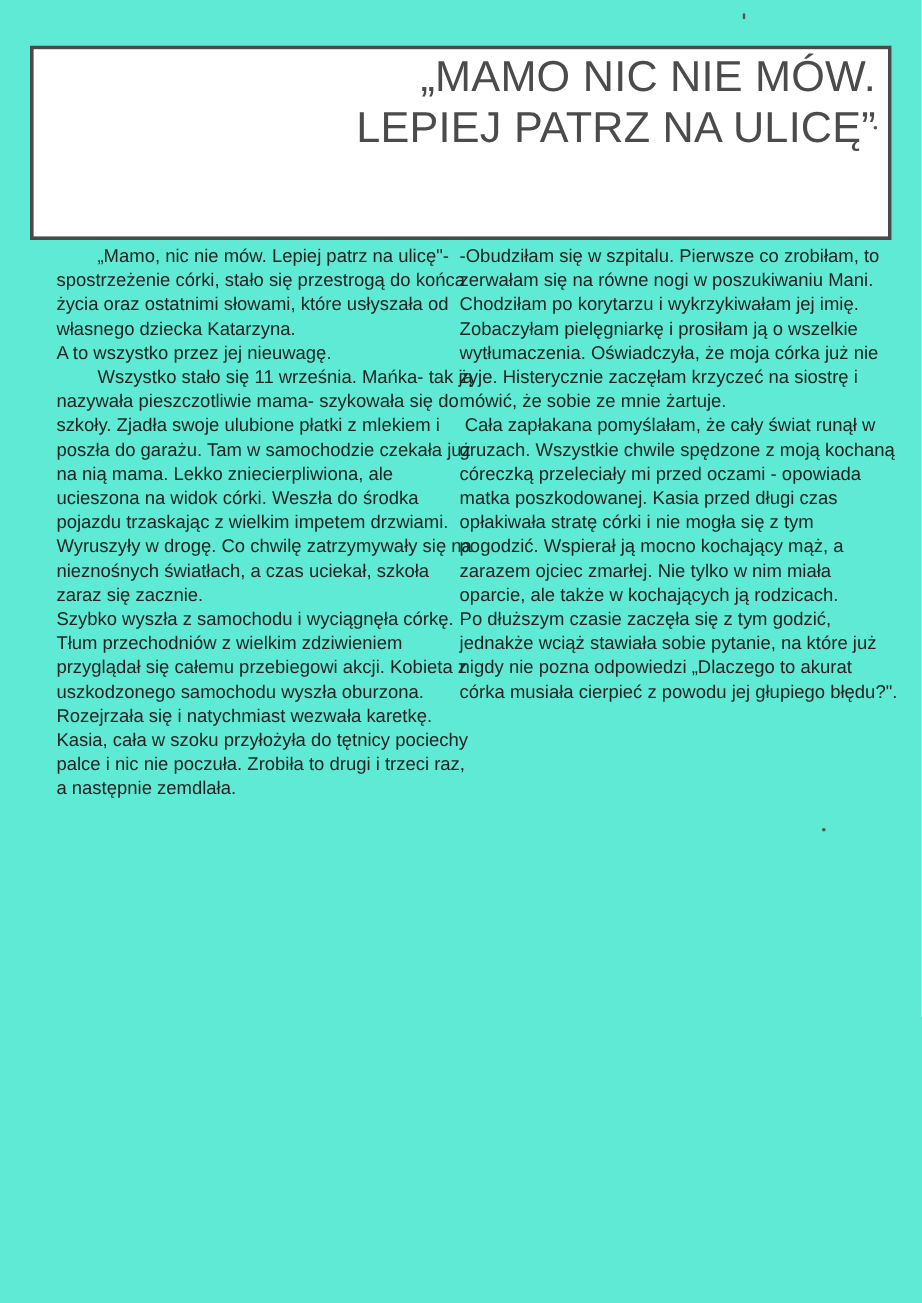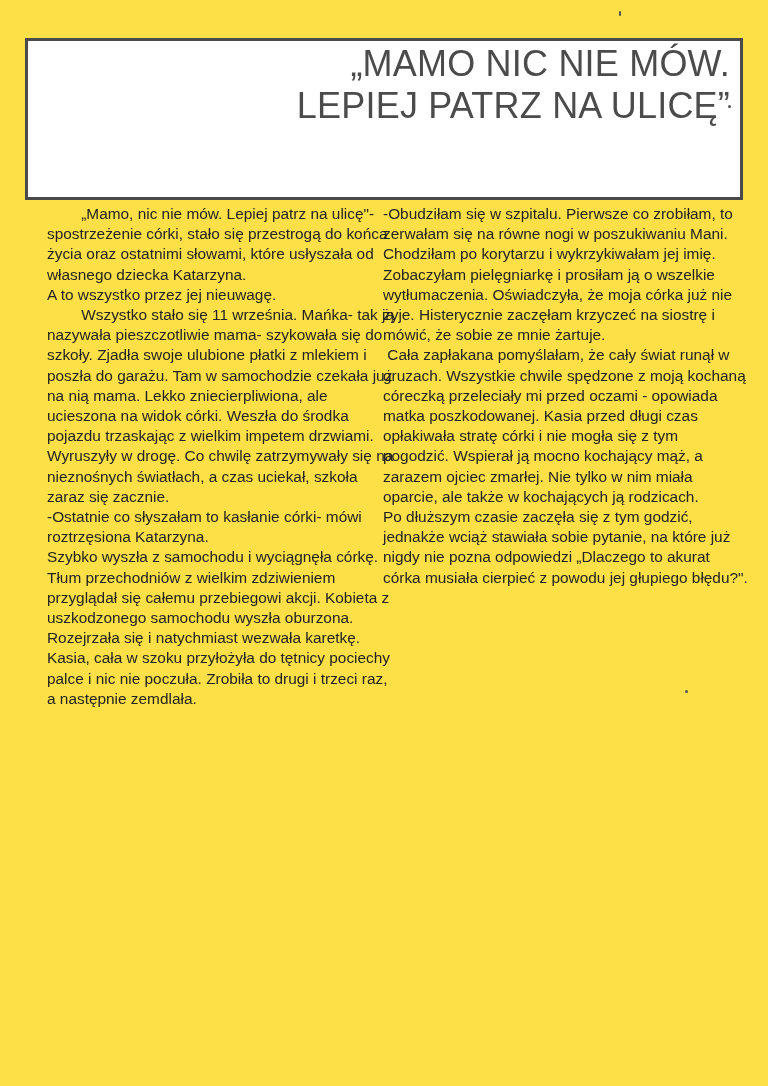--- a/index.html
+++ b/index.html
@@ -14,21 +14,21 @@
     overflow: hidden;
     font-family: "Liberation Sans", sans-serif;
     color: #1e1e1e;
     -webkit-font-smoothing: antialiased;
   }
 
   
   #page {
     position: absolute;
     inset: 0;
-    background: #fde047;
+    background: #5eead4;
   }
 
   
   #headline-box {
     position: absolute;
     left: 25px;
     top: 38px;
     width: 718px;
     height: 162px;
     box-sizing: border-box;
@@ -108,21 +108,20 @@
     </div>
     <div id="speck-right" class="speck"></div>
   </div>
 
   <div id="columns">
 
     <div id="column-left" class="column">
       <p class="para">        „Mamo, nic nie mów. Lepiej patrz na ulicę"- spostrzeżenie córki, stało się przestrogą do końca życia oraz ostatnimi słowami, które usłyszała od własnego dziecka Katarzyna.</p>
       <p class="para">A to wszystko przez jej nieuwagę.</p>
       <p class="para">        Wszystko stało się 11 września. Mańka- tak ją nazywała pieszczotliwie mama- szykowała się do szkoły. Zjadła swoje ulubione płatki z mlekiem i poszła do garażu. Tam w samochodzie czekała już na nią mama. Lekko zniecierpliwiona, ale ucieszona na widok córki. Weszła do środka pojazdu trzaskając z wielkim impetem drzwiami. Wyruszyły w drogę. Co chwilę zatrzymywały się na nieznośnych światłach, a czas uciekał, szkoła zaraz się zacznie.</p>
-      <p class="para">-Ostatnie co słyszałam to kasłanie córki- mówi roztrzęsiona Katarzyna.</p>
       <p class="para">Szybko wyszła z samochodu i wyciągnęła córkę. Tłum przechodniów z wielkim zdziwieniem przyglądał się całemu przebiegowi akcji. Kobieta z uszkodzonego samochodu wyszła oburzona. Rozejrzała się i natychmiast wezwała karetkę. Kasia, cała w szoku przyłożyła do tętnicy pociechy palce i nic nie poczuła. Zrobiła to drugi i trzeci raz, a następnie zemdlała.</p>
     </div>
 
     <div id="column-right" class="column">
       <p class="para">-Obudziłam się w szpitalu. Pierwsze co zrobiłam, to zerwałam się na równe nogi w poszukiwaniu Mani. Chodziłam po korytarzu i wykrzykiwałam jej imię. Zobaczyłam pielęgniarkę i prosiłam ją o wszelkie wytłumaczenia. Oświadczyła, że moja córka już nie żyje. Histerycznie zaczęłam krzyczeć na siostrę i mówić, że sobie ze mnie żartuje.</p>
       <p class="para"> Cała zapłakana pomyślałam, że cały świat runął w gruzach. Wszystkie chwile spędzone z moją kochaną córeczką przeleciały mi przed oczami - opowiada matka poszkodowanej. Kasia przed długi czas opłakiwała stratę córki i nie mogła się z tym pogodzić. Wspierał ją mocno kochający mąż, a zarazem ojciec zmarłej. Nie tylko w nim miała oparcie, ale także w kochających ją rodzicach.</p>
       <p class="para">Po dłuższym czasie zaczęła się z tym godzić, jednakże wciąż stawiała sobie pytanie, na które już nigdy nie pozna odpowiedzi „Dlaczego to akurat córka musiała cierpieć z powodu jej głupiego błędu?".</p>
     </div>
 
   </div>

